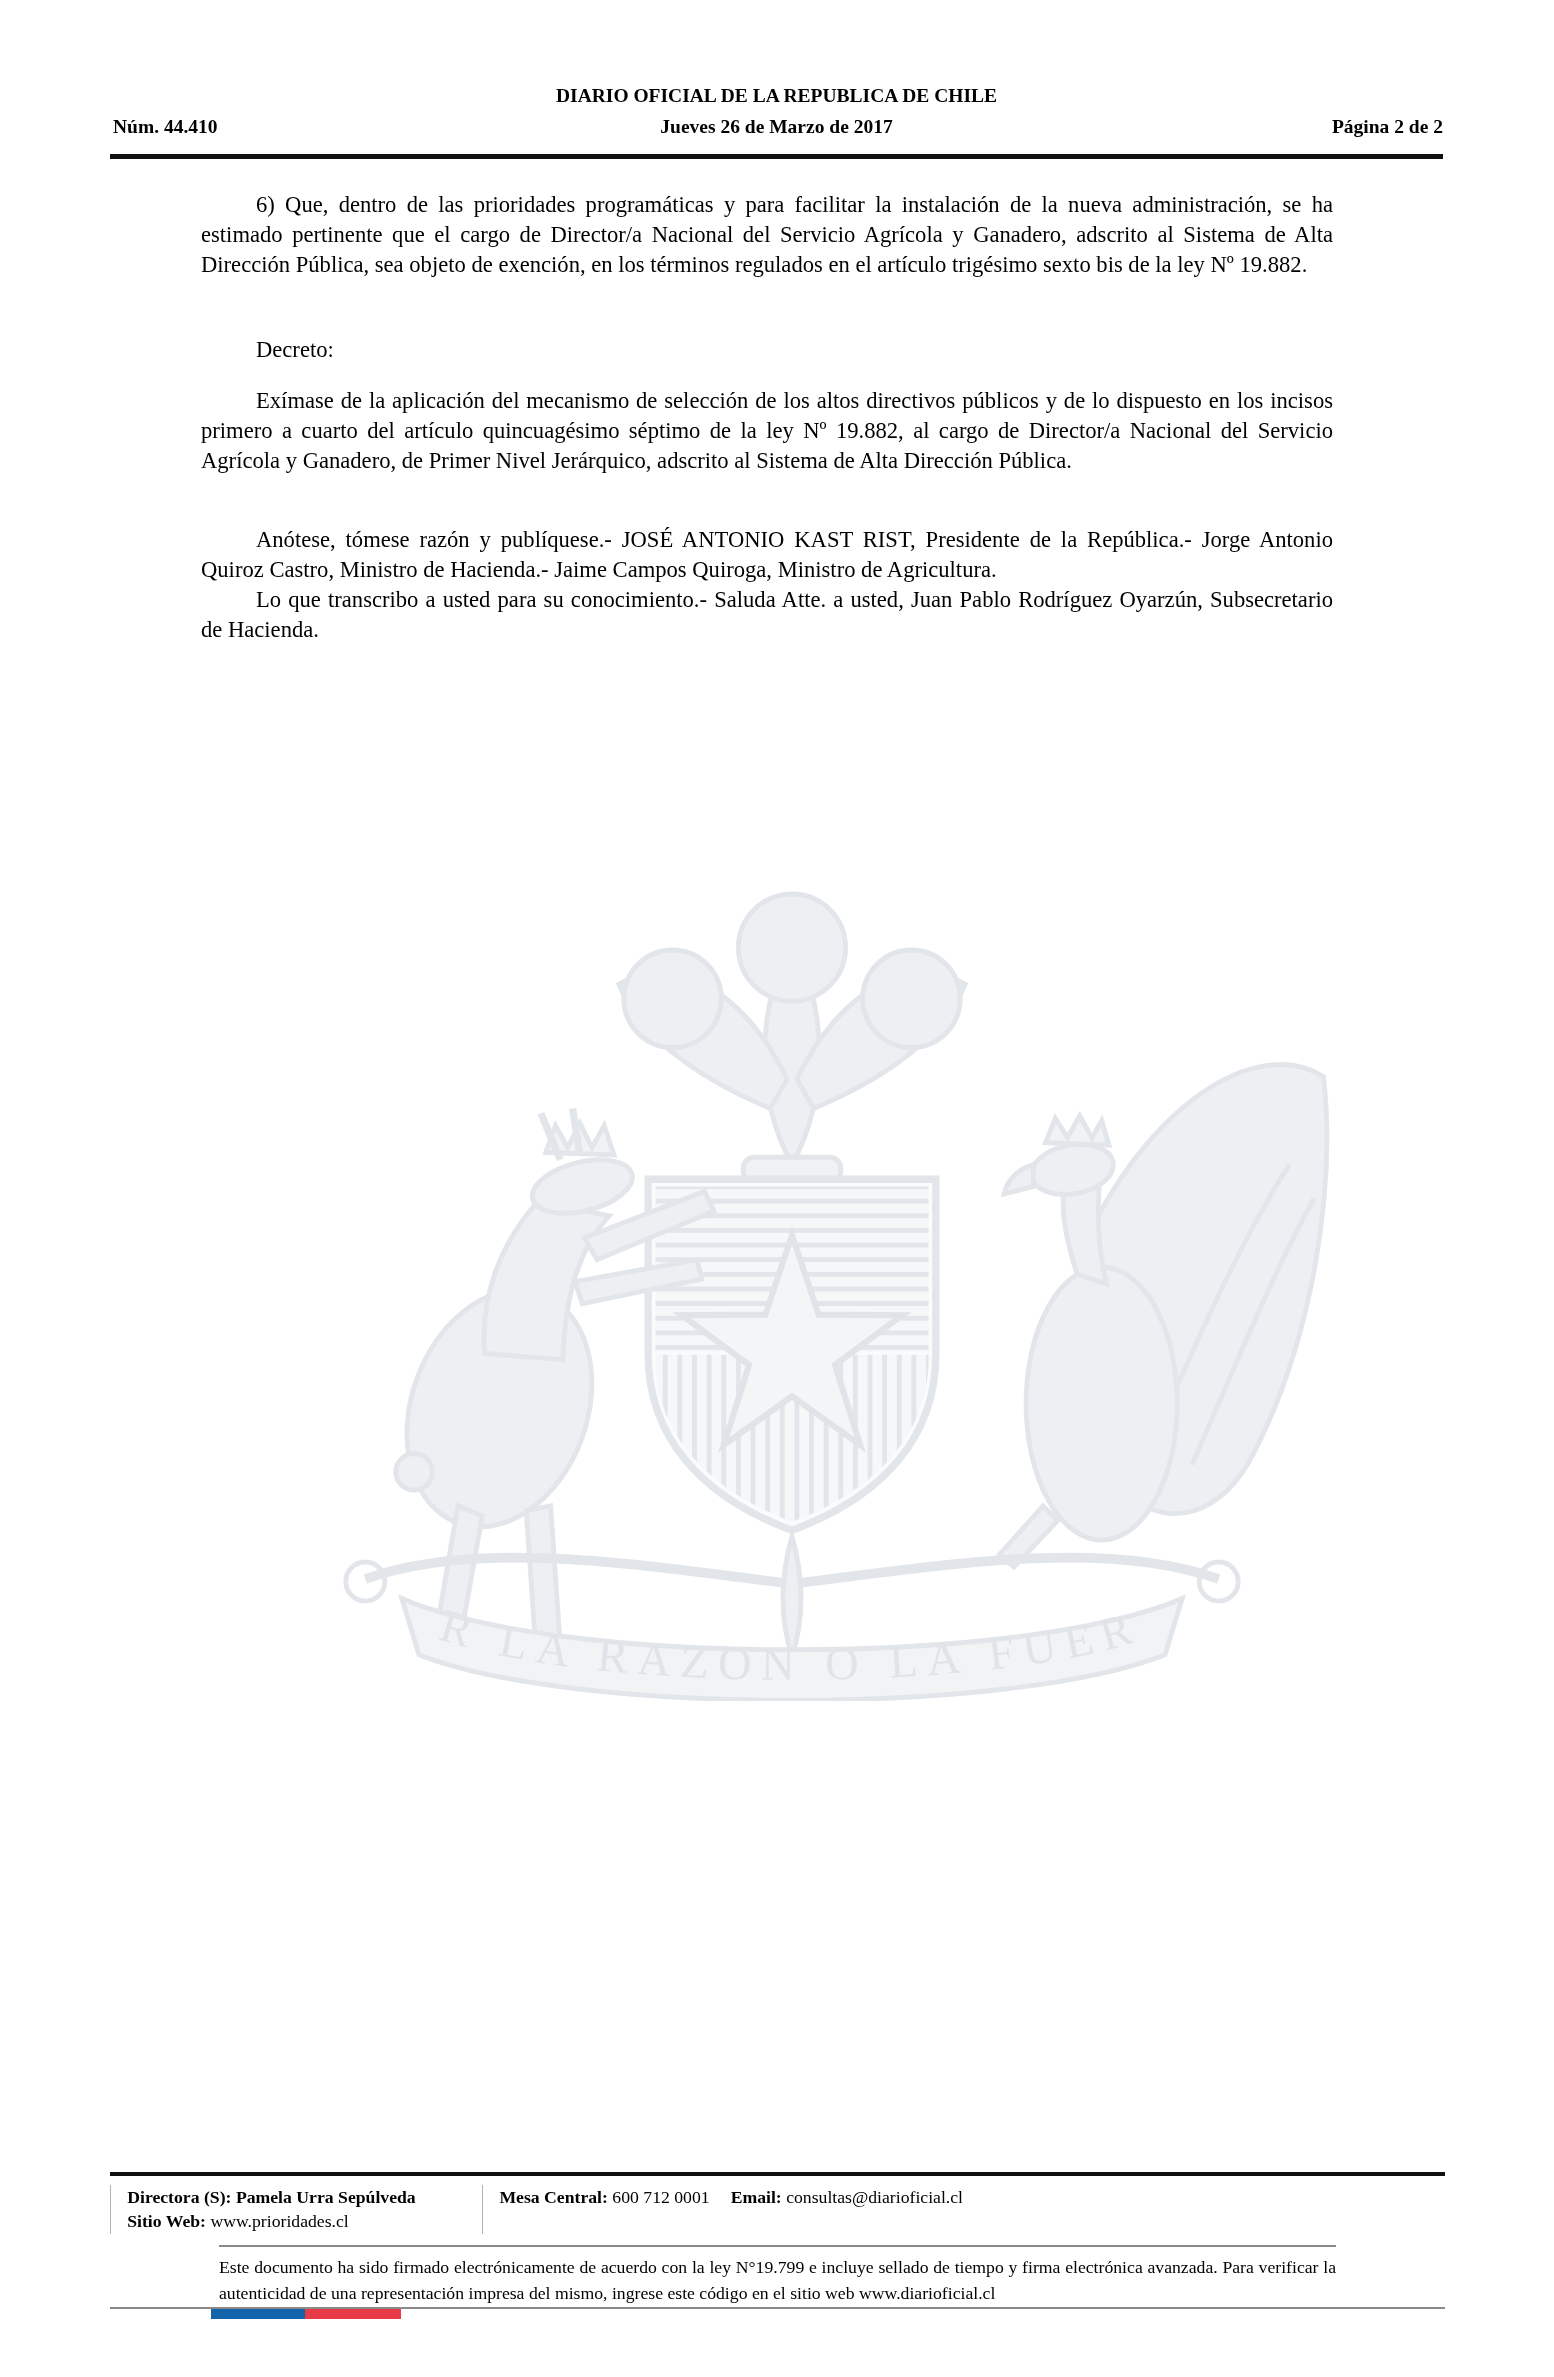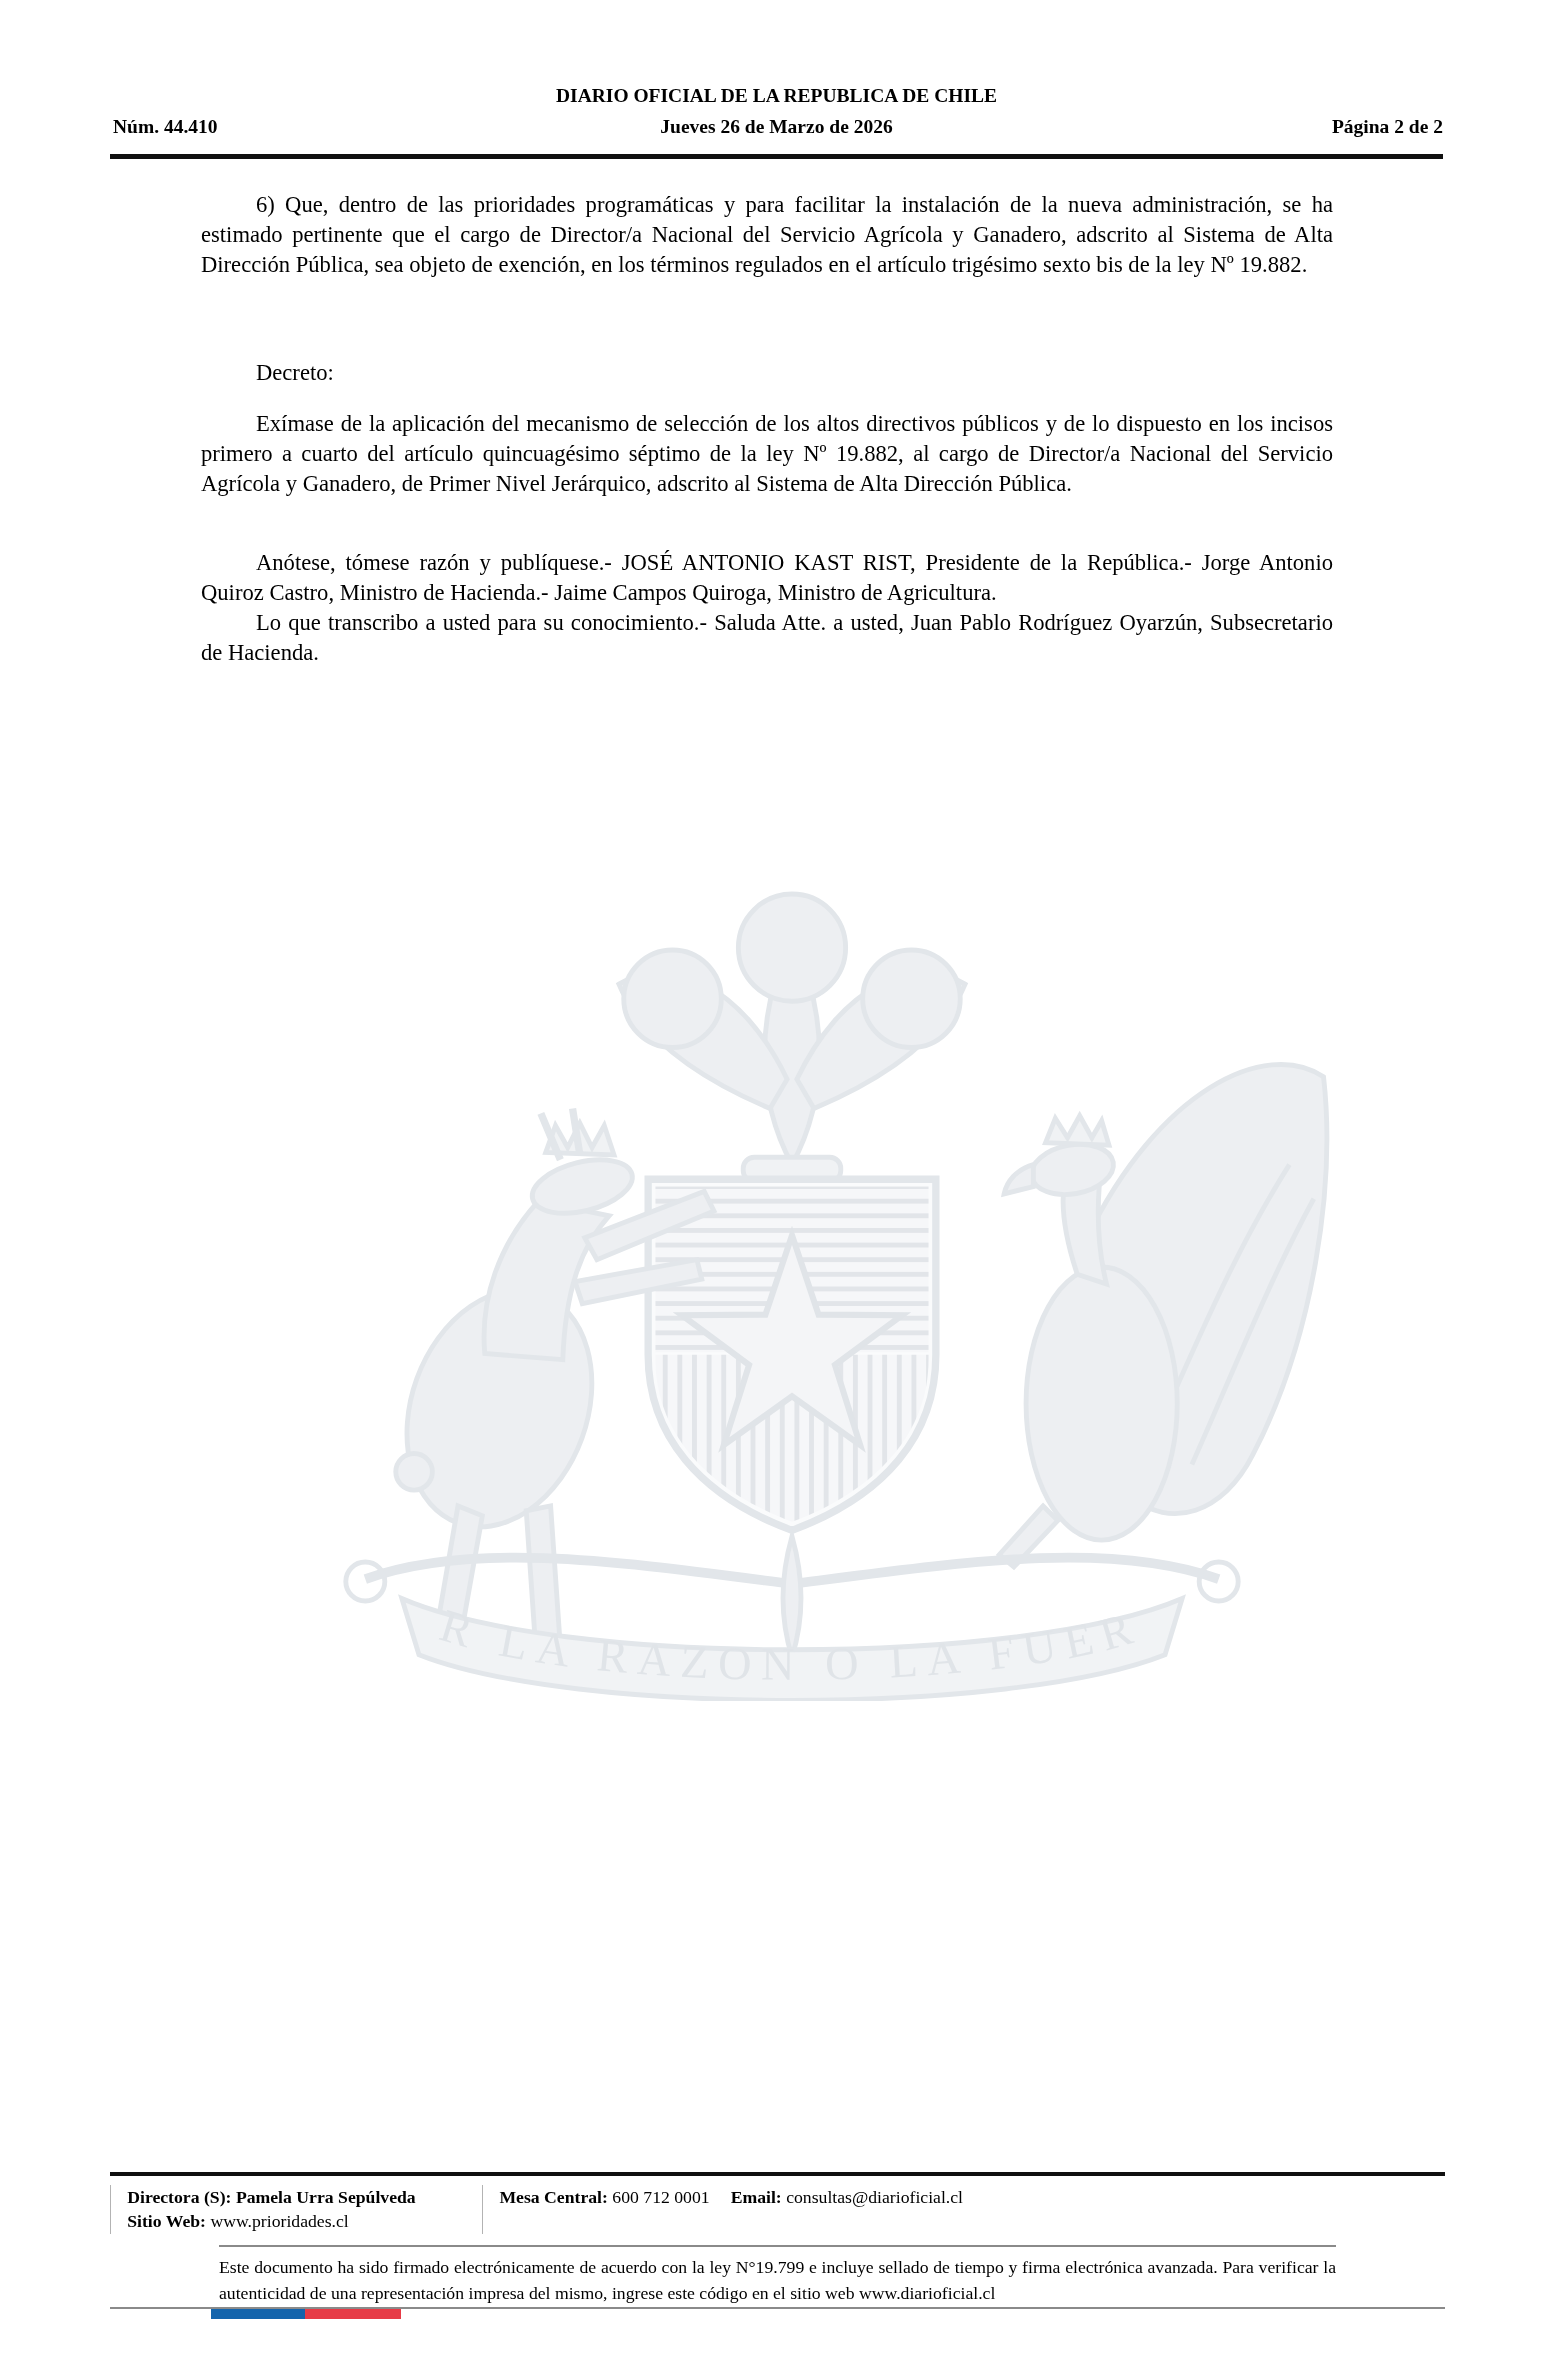--- a/index.html
+++ b/index.html
@@ -10,21 +10,21 @@
   .hdr{position:absolute;left:110px;right:111px;top:85px;text-align:center;}
   .hdr .title{font-weight:bold;font-size:19.5px;line-height:22px;}
   .hdr .date{font-weight:bold;font-size:19.5px;line-height:22px;margin-top:8.5px;}
   .hdr .num{position:absolute;left:3px;bottom:0;font-weight:bold;font-size:19.5px;}
   .hdr .pg{position:absolute;right:0;bottom:0;font-weight:bold;font-size:19.5px;}
   .rule-black{position:absolute;left:110px;right:111px;top:154px;height:4.9px;background:#101010;}
 
   
   .content{position:absolute;left:201px;top:190px;width:1132px;font-size:22.6px;line-height:30px;text-align:justify;}
   .content p{margin:0;text-indent:55px;}
-  .content p.sp-lg{margin-top:78px;}
+  .content p.sp-lg{margin-top:55px;}
   .content p.sp-md{margin-top:21px;}
   .content p.sp-sm{margin-top:49px;}
 
   
   .watermark{position:absolute;left:219px;top:872px;width:1146px;height:829px;pointer-events:none;}
 
   
   .footer{position:absolute;left:110px;top:2172px;width:1335px;}
   .f-rule{height:4.3px;background:#101010;}
   .f-row{display:flex;align-items:stretch;margin-top:7.3px;}
@@ -43,21 +43,21 @@
   .flag .b{width:94px;background:var(--flag-blue,#1464ac);}
   .flag .r{width:96px;background:var(--flag-red,#e73b47);}
 </style>
 </head>
 <body>
 
 <div class="page">
 
   <div class="hdr">
     <div class="title">DIARIO OFICIAL DE LA REPUBLICA DE CHILE</div>
-    <div class="date">Jueves 26 de Marzo de 2026</div>
+    <div class="date">Jueves 26 de Marzo de 2017</div>
     <div class="num">Núm. 44.410</div>
     <div class="pg">Página 2 de 2</div>
   </div>
   <div class="rule-black"></div>
 
   <svg class="watermark" viewBox="0 0 940 680" xmlns="http://www.w3.org/2000/svg" aria-hidden="true">
     <defs>
       <pattern id="wm-h" width="12" height="12" patternUnits="userSpaceOnUse">
         <rect width="12" height="12" fill="#f6f7f9"></rect>
         <rect y="4" width="12" height="4" fill="#e2e5e9"></rect>

